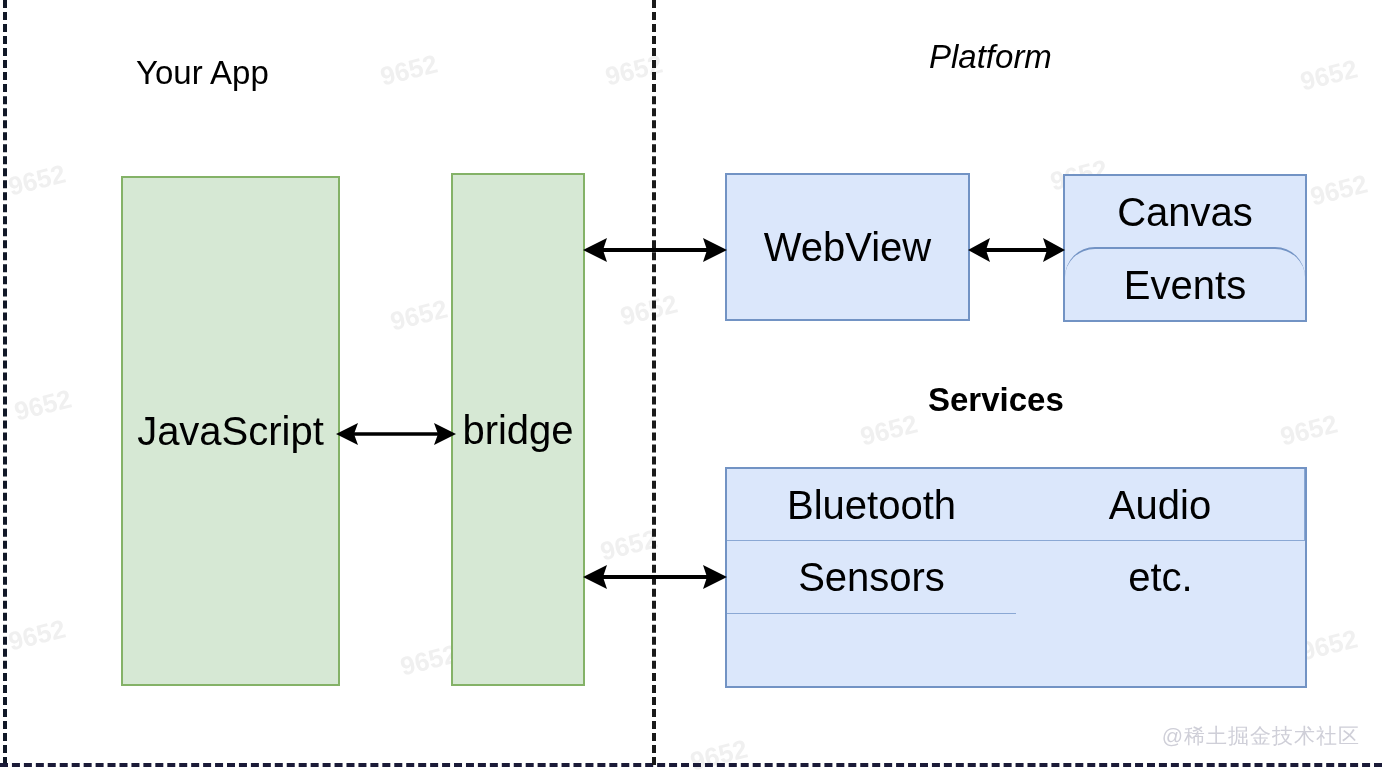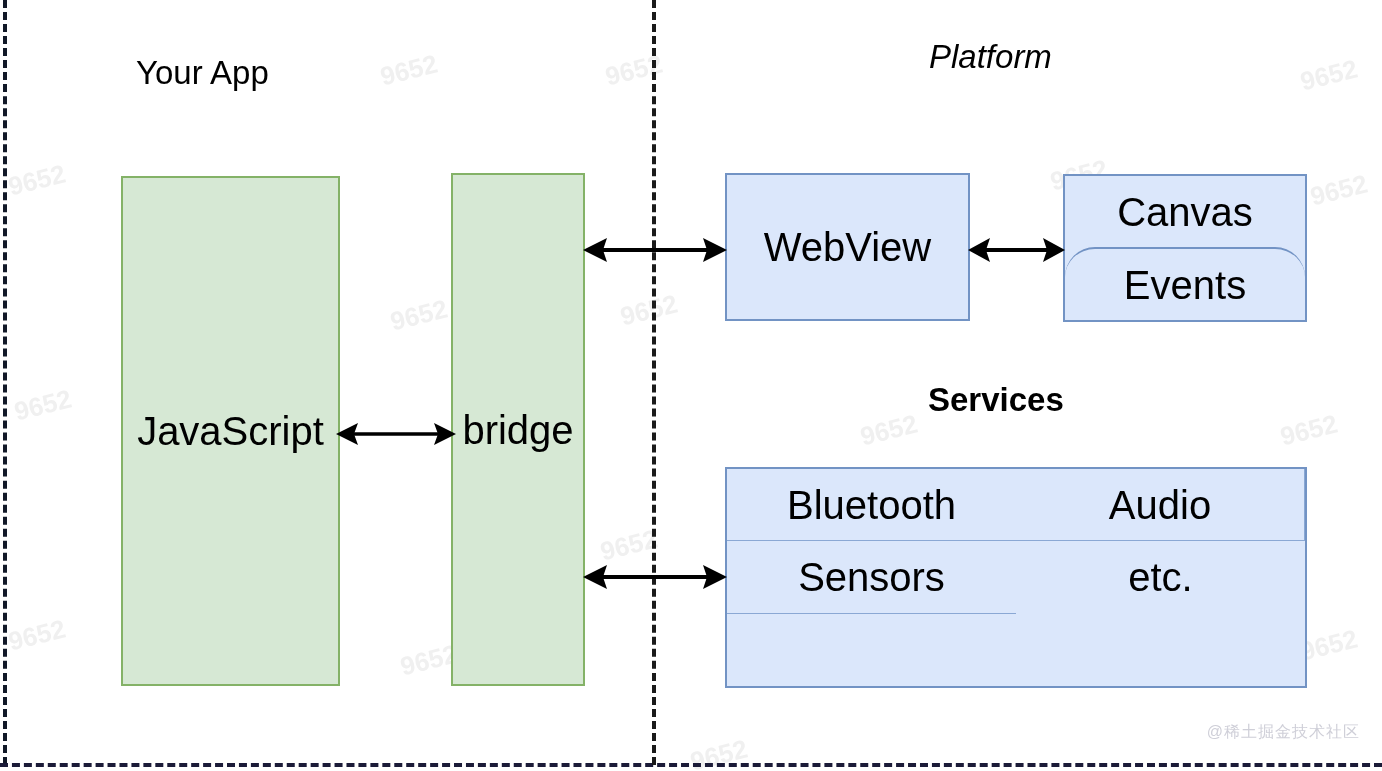--- a/index.html
+++ b/index.html
@@ -135,21 +135,21 @@
     font-weight: 700;
     white-space: nowrap;
     transform: rotate(-14deg);
     user-select: none;
     pointer-events: none;
   }
   .credit {
     position: absolute;
     right: 22px;
     top: 722px;
-    font-size: 16px;
+    font-size: 21px;
     color: #cfcfd8;
     white-space: nowrap;
     letter-spacing: 1px;
   }
 </style>
 </head>
 <body>
 
 <div id="canvas">
 

